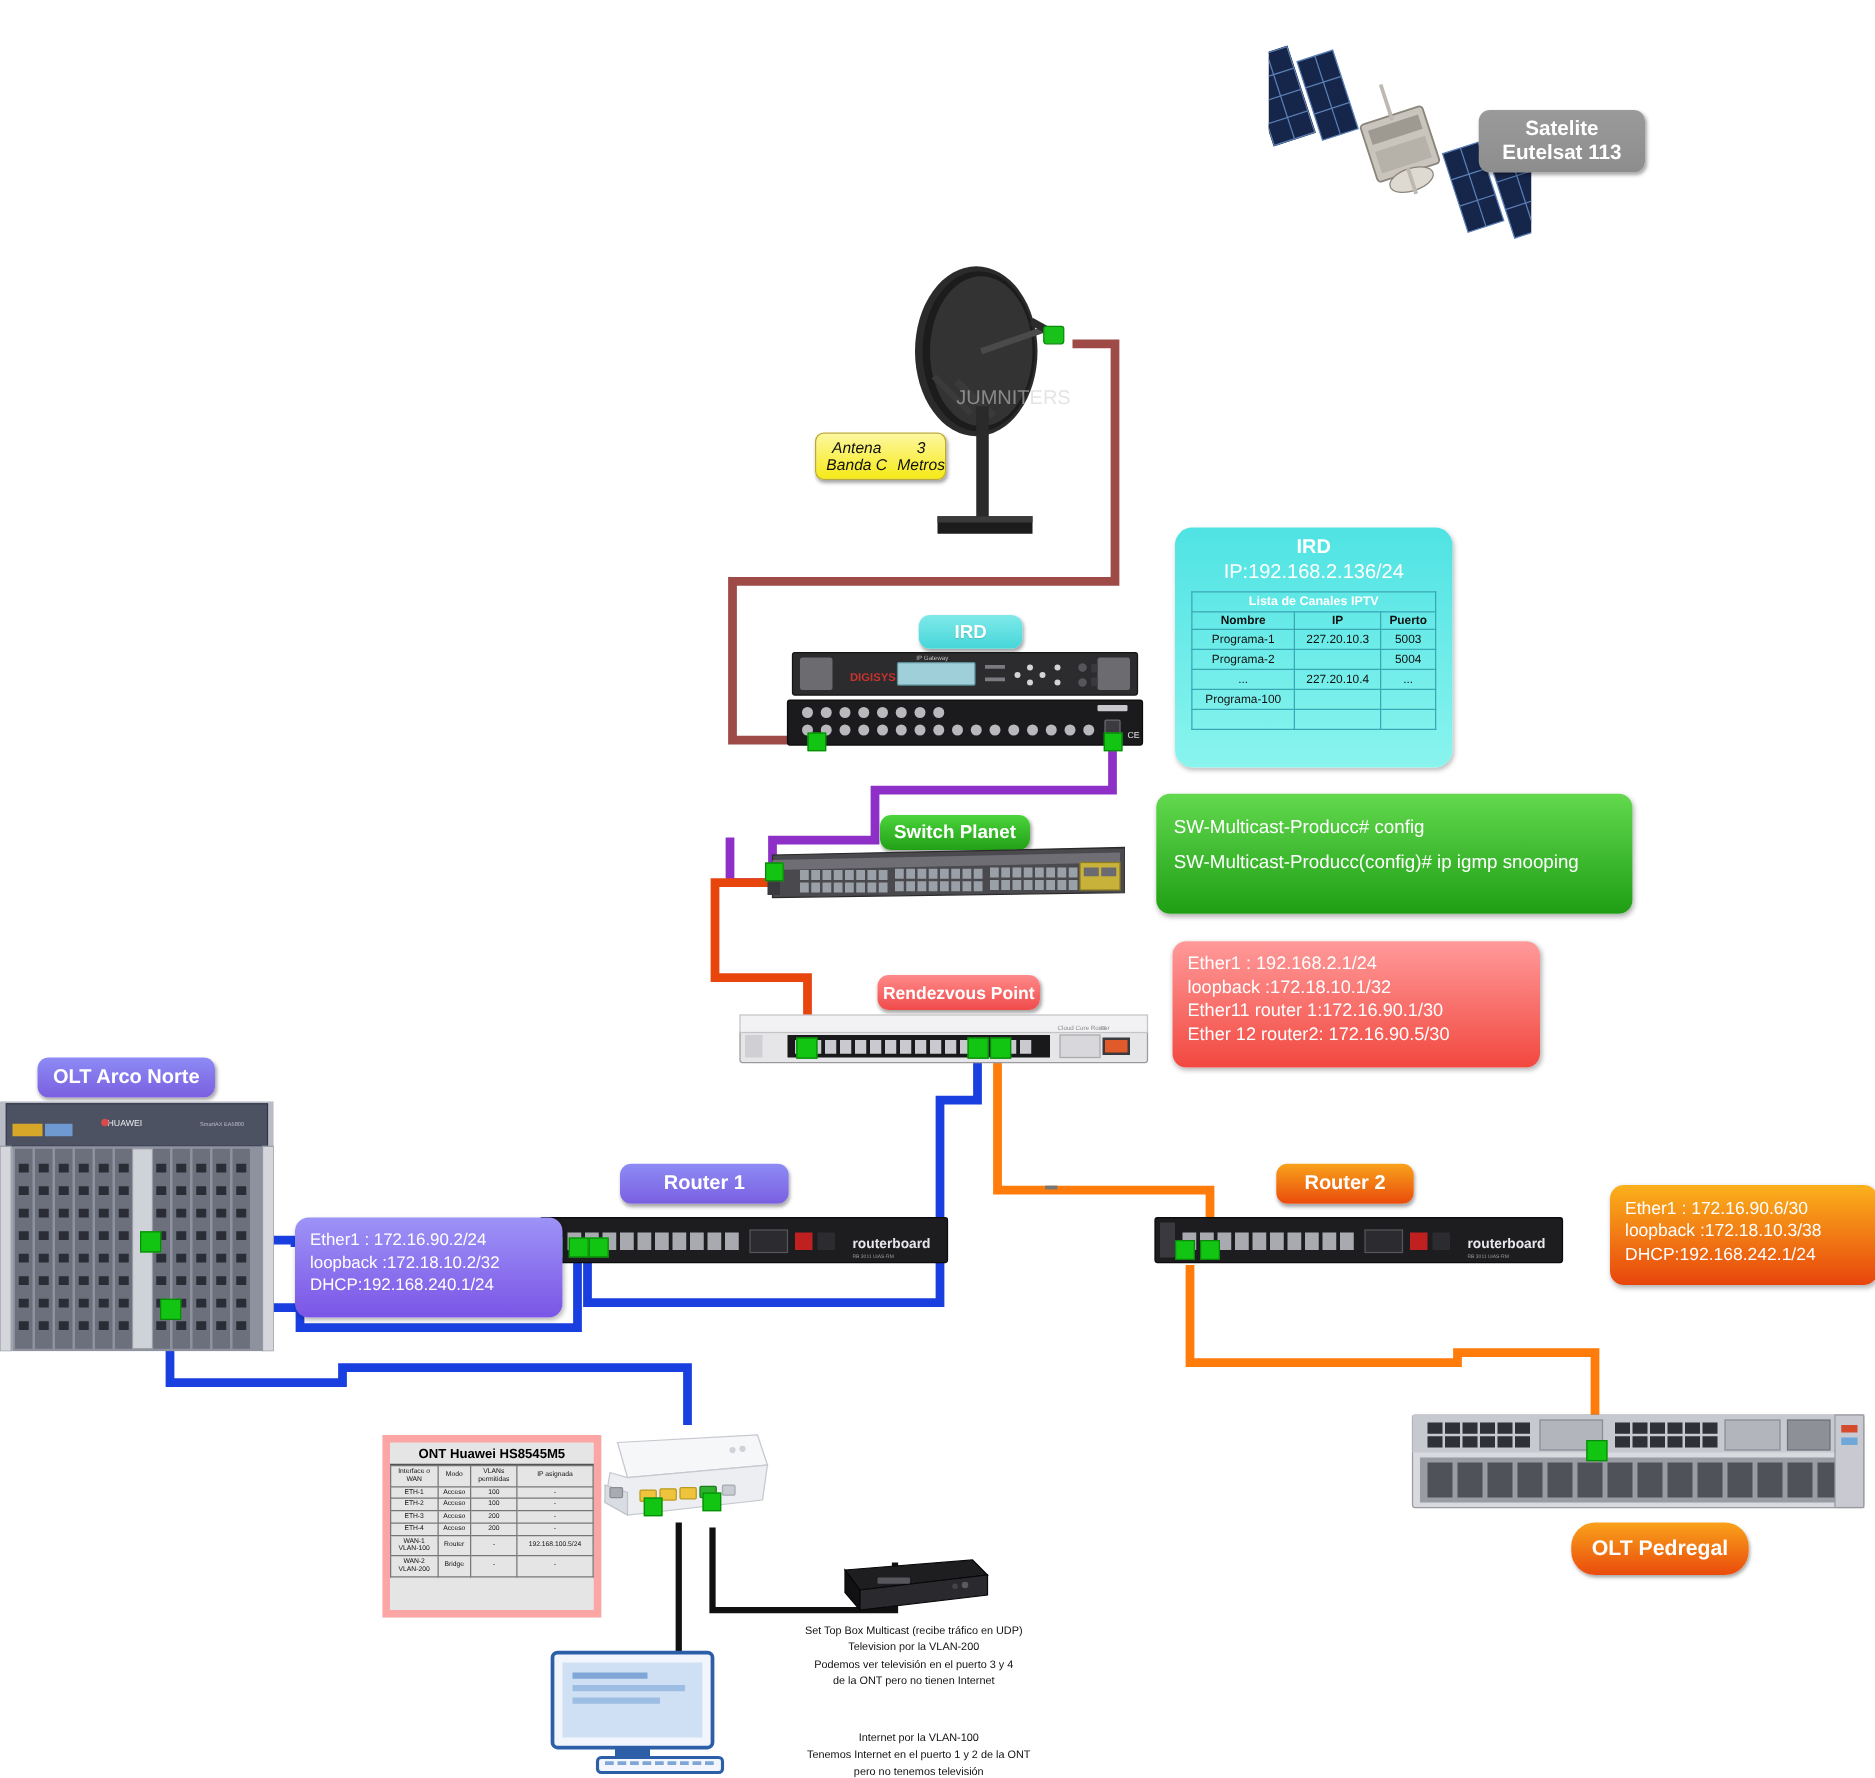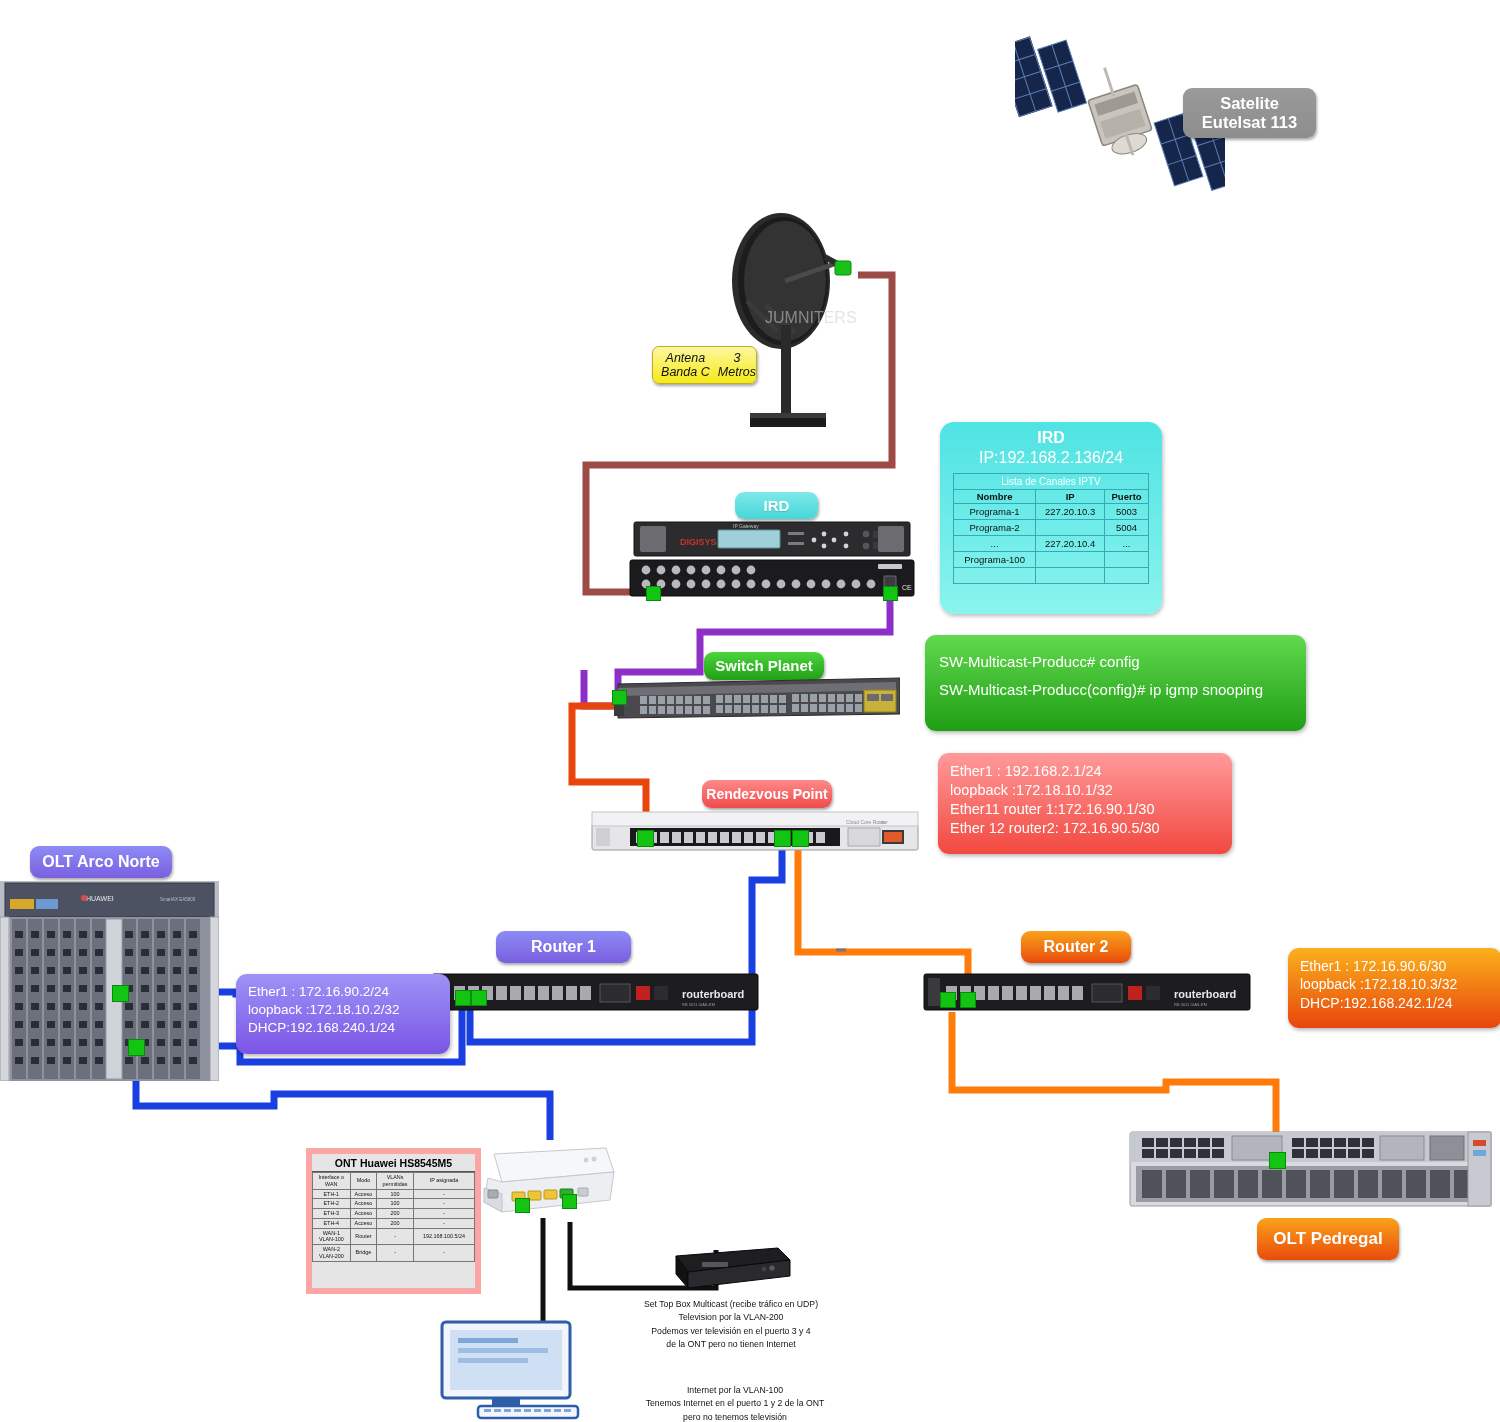--- a/index.html
+++ b/index.html
@@ -34,21 +34,21 @@
   .callout.green .ln{margin:8px 2px;}
 
   
   .ird-card{position:absolute;left:940px;top:422px;width:222px;height:192px;
             border-radius:14px;background:linear-gradient(#4fe3e3,#8af4ee);
             box-shadow:1px 2px 4px rgba(0,0,0,.28);}
   .ird-card .t1{text-align:center;color:#fff;font-weight:bold;font-size:16px;margin-top:7px;}
   .ird-card .t2{text-align:center;color:#fff;font-size:16px;margin-top:2px;}
   .ird-tbl{width:196px;margin:6px auto 0;border-collapse:collapse;font-size:9.5px;color:#111;}
   .ird-tbl th,.ird-tbl td{border:1px solid #3aa7b5;padding:1px 2px;text-align:center;}
-  .ird-tbl .cap{color:#fff;font-weight:normal;font-size:10px;background:transparent;}
+  .ird-tbl .cap{color:#fff;font-weight:bold;font-size:10px;background:transparent;}
   .ird-tbl td{height:13px;}
 
   
   .ont-tbl-wrap{position:absolute;left:306px;top:1148px;width:163px;height:134px;
                 background:#e5e5e5;border:6px solid #fca5a5;}
   .ont-title{text-align:center;font-weight:bold;font-size:10.5px;padding:3px 0 2px;
              border-bottom:1px solid #555;color:#000;}
   .ont-tbl{width:100%;border-collapse:collapse;font-size:5.4px;color:#111;}
   .ont-tbl th,.ont-tbl td{border:1px solid #777;text-align:center;padding:1px 0;line-height:1.25;}
   .ont-tbl th{font-weight:normal;}
@@ -581,21 +581,21 @@
       <rect x="224" y="18" width="14" height="14" fill="#2c2c30"></rect>
       <text x="252" y="30" font-size="11" font-weight="bold" fill="#e8e8ec" font-family="Liberation Sans, sans-serif">routerboard</text>
       <text x="252" y="38" font-size="4" fill="#9a9aa0" font-family="Liberation Sans, sans-serif">RB 3011 UiAS-RM</text>
     </svg>
   </div>
   <div class="port-green" style="left:940px;top:992px;width:14px;height:14px;"></div>
   <div class="port-green" style="left:960px;top:992px;width:14px;height:14px;"></div>
 
   <div class="callout orange" style="left:1288px;top:948px;width:190px;height:62px;">
     <div class="ln">Ether1 : 172.16.90.6/30</div>
-    <div class="ln">loopback :172.18.10.3/32</div>
+    <div class="ln">loopback :172.18.10.3/38</div>
     <div class="ln">DHCP:192.168.242.1/24</div>
   </div>
 
   <div class="dev" style="left:1128px;top:1128px;width:365px;height:82px;">
     <svg width="365" height="82" viewBox="0 0 365 82">
       <rect x="2" y="4" width="361" height="74" rx="2" fill="#d9dadf" stroke="#9a9ba2"></rect>
       <rect x="2" y="4" width="361" height="30" fill="#c7c9d0"></rect>
 
       <g fill="#2f3138">
         <rect x="14" y="10" width="12" height="9"></rect>
@@ -646,21 +646,21 @@
         <rect x="302" y="42" width="20" height="28"></rect>
           <rect x="326" y="42" width="20" height="28"></rect>
       </g>
       <rect x="340" y="4" width="23" height="74" fill="#c9cad1" stroke="#9a9ba2"></rect>
       <rect x="345" y="12" width="13" height="6" fill="#d34b2c"></rect>
       <rect x="345" y="22" width="13" height="6" fill="#6fa8d8"></rect>
     </svg>
   </div>
   <div class="port-green" style="left:1269px;top:1152px;width:15px;height:15px;"></div>
 
-  <div class="pill orange" style="left:1257px;top:1218px;width:142px;height:42px;font-size:17px;">OLT Pedregal</div>
+  <div class="pill orange" style="left:1257px;top:1218px;width:142px;height:42px;font-size:17px;border-radius:19px;">OLT Pedregal</div>
 
   <div class="ont-tbl-wrap">
     <div class="ont-title">ONT Huawei HS8545M5</div>
     <table class="ont-tbl">
       <thead>
           <tr id="ont-thead">
             <th>Interface o<br>WAN</th>
             <th>Modo</th>
             <th>VLANs<br>permitidas</th>
             <th>IP asignada</th>

